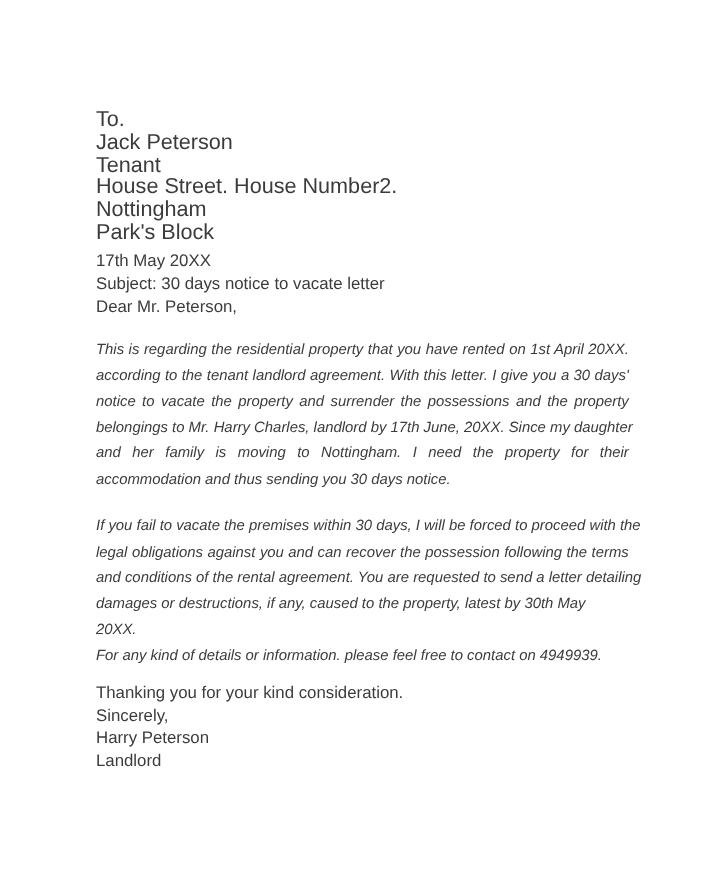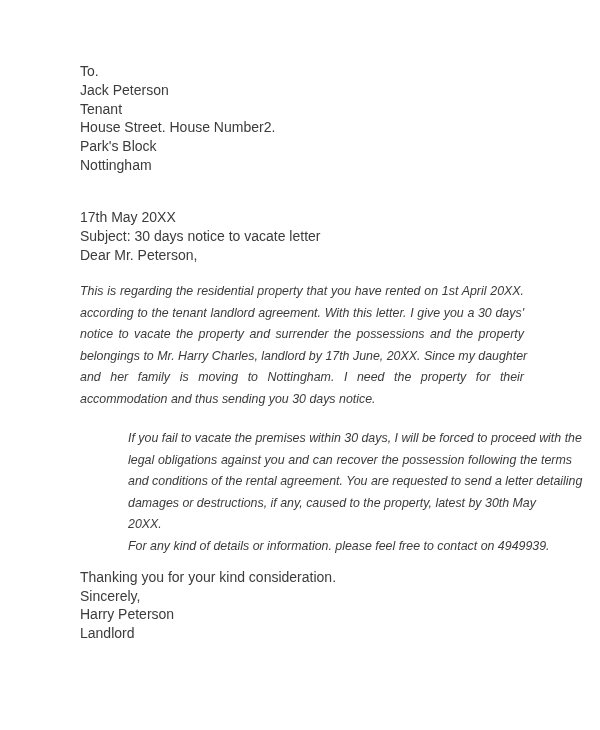--- a/index.html
+++ b/index.html
@@ -13,44 +13,44 @@
     position: relative;
     font-family: "Liberation Sans", "DejaVu Sans", sans-serif;
     color: #3b3b3b;
     overflow: hidden;
   }
   .block {
     position: absolute;
     left: 80px;
     width: 444px;
   }
-  .addr-block   { top: 62px;  font-size: 14px; line-height: 18.8px; }
+  .addr-block   { top: 90px;  font-size: 18px; line-height: 18.8px; }
   .meta-block   { top: 208px; font-size: 14px; line-height: 18.9px; }
   .para-block   { font-size: 12.4px; line-height: 21.5px; font-style: italic; }
   .para-1       { top: 281px; }
-  .para-2       { top: 428px; margin-left: 48px; }
+  .para-2       { top: 428px; }
   .close-block  { top: 568px; font-size: 14px; line-height: 18.7px; }
   .line { display: block; }
   
   .jline {
     text-align: justify;
     text-align-last: justify;
     white-space: nowrap;
   }
 </style>
 </head>
 <body>
 
 <div class="block addr-block">
   <span class="line">To.</span>
   <span class="line">Jack Peterson</span>
   <span class="line">Tenant</span>
   <span class="line">House Street. House Number2.</span>
+  <span class="line">Nottingham</span>
   <span class="line">Park's Block</span>
-  <span class="line">Nottingham</span>
 </div>
 
 <div class="block meta-block">
   <span class="line">17th May 20XX</span>
   <span class="line">Subject: 30 days notice to vacate letter</span>
   <span class="line">Dear Mr. Peterson,</span>
 </div>
 
 <div class="block para-block para-1">
   <span class="line jline">This is regarding the residential property that you have rented on 1st April 20XX.</span>

